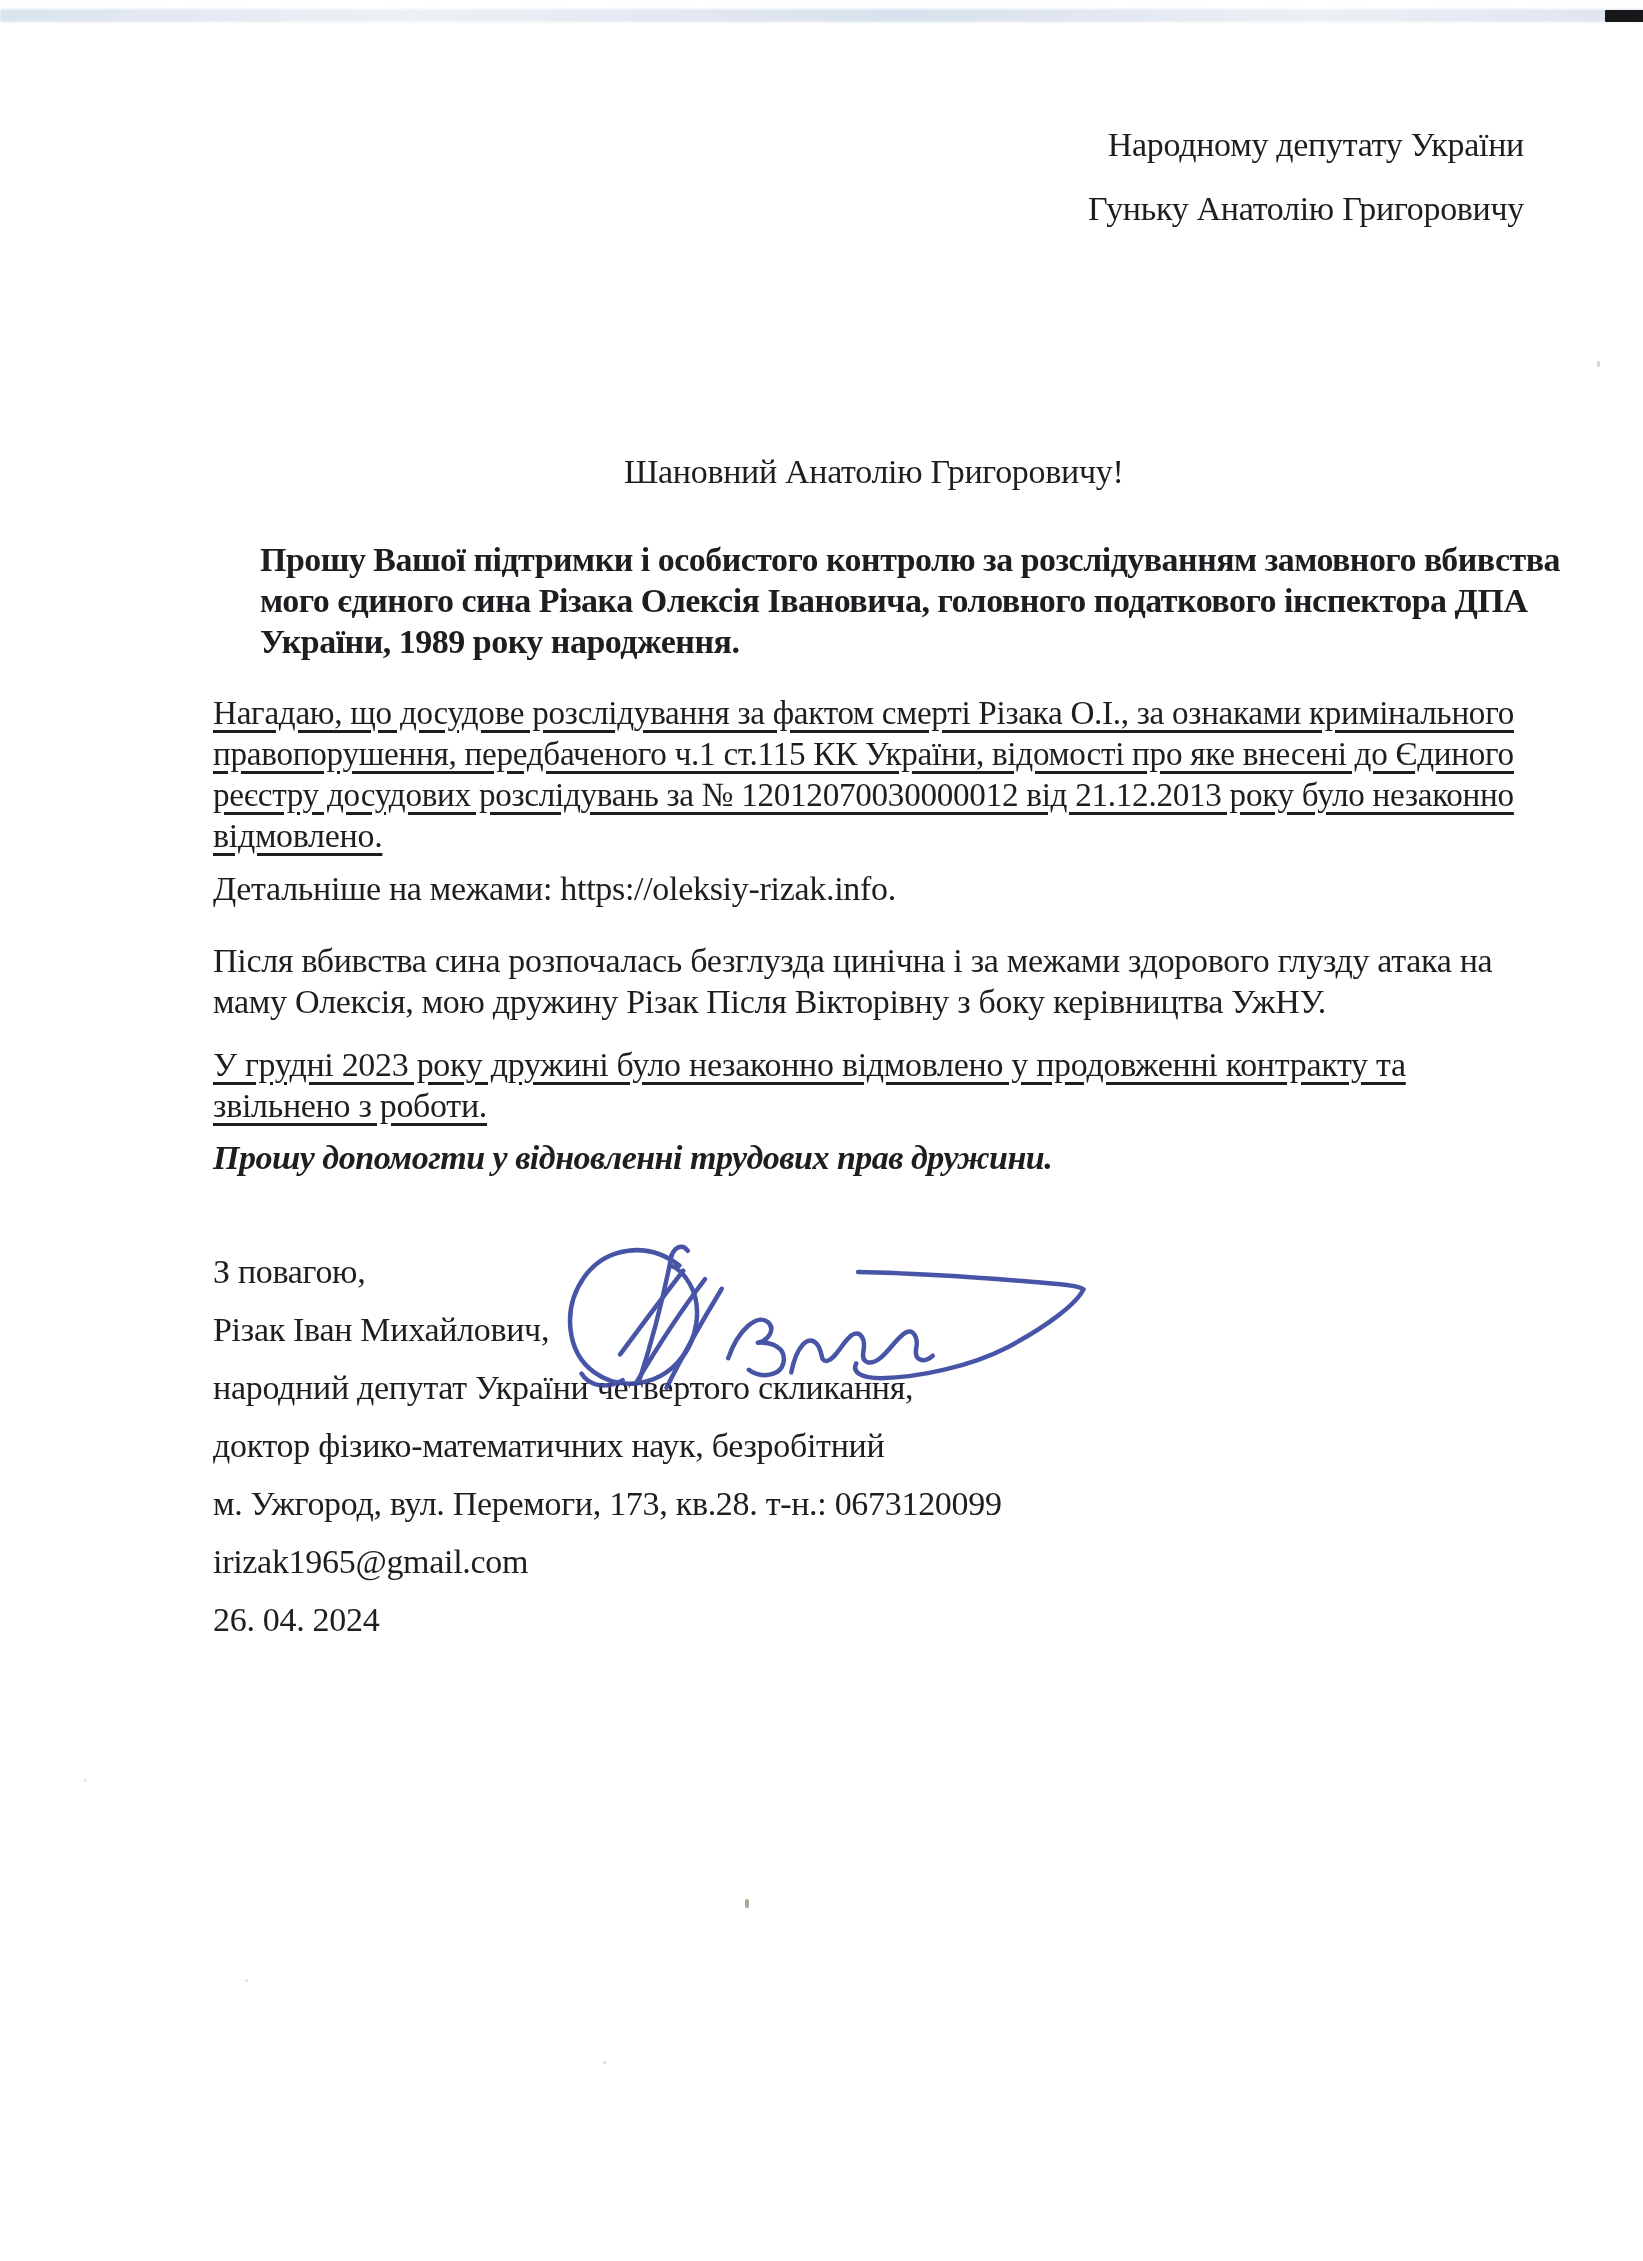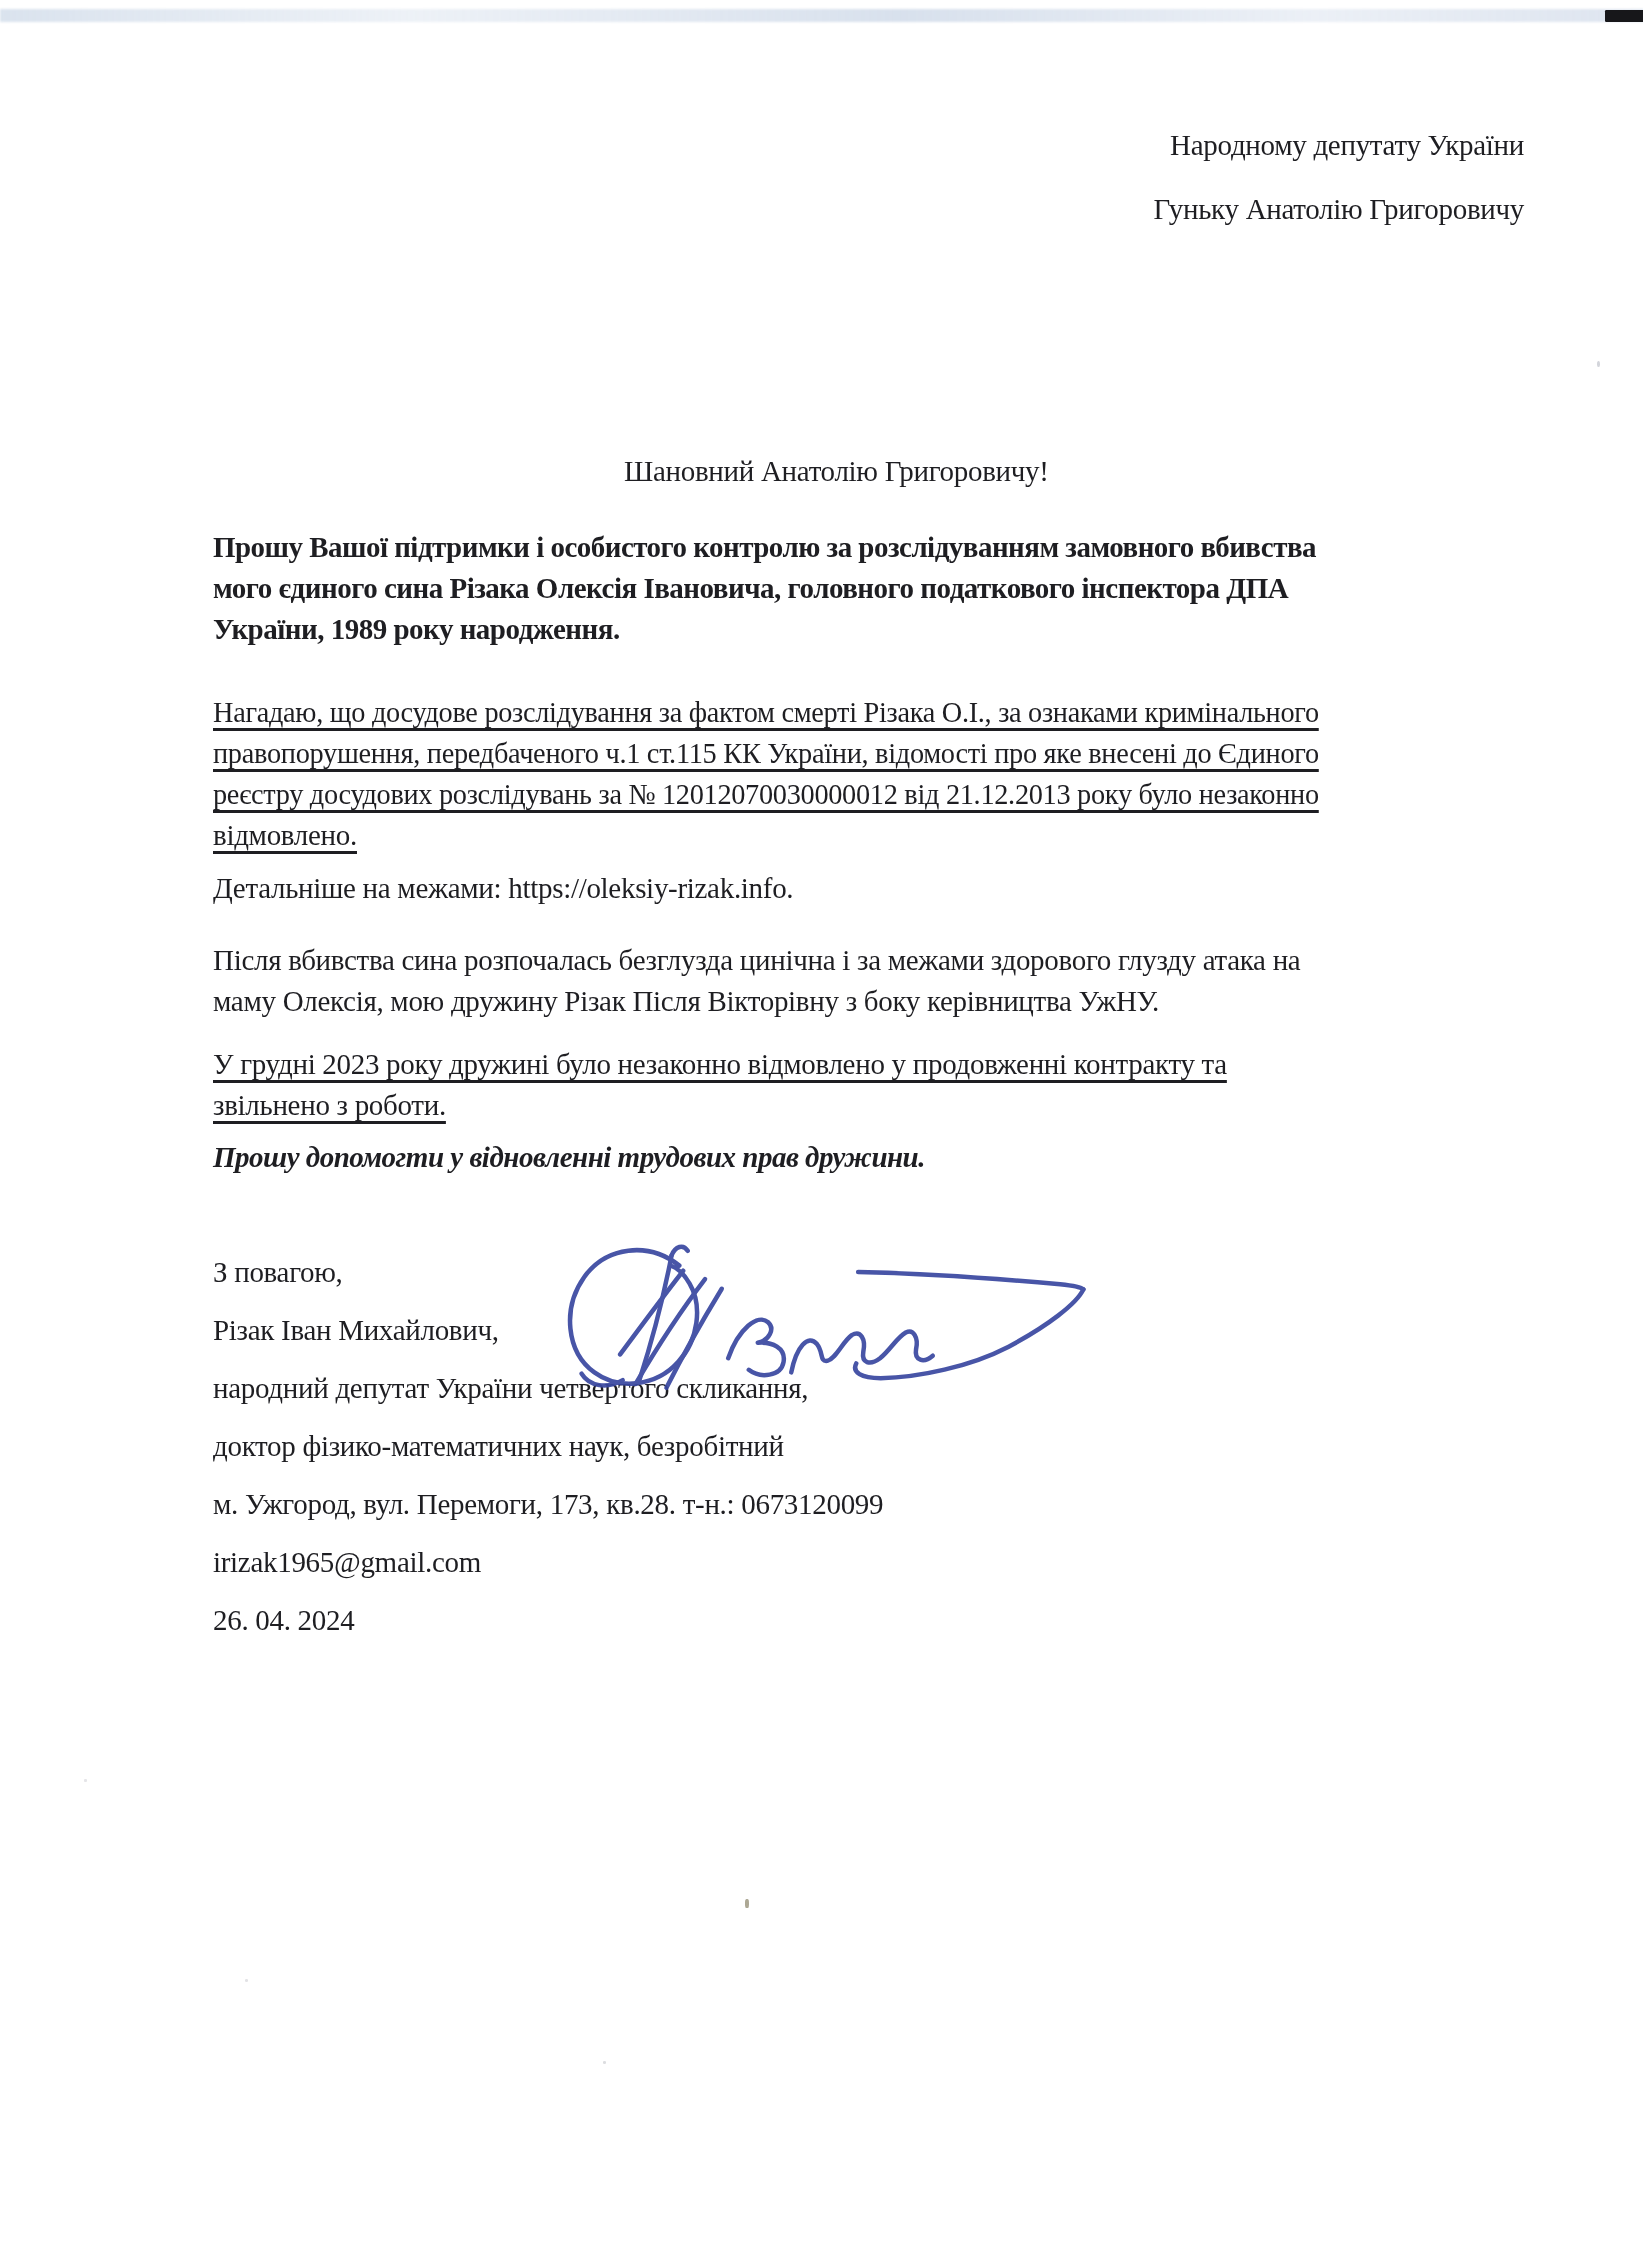--- a/index.html
+++ b/index.html
@@ -4,34 +4,34 @@
 <style>
   html, body { margin: 0; padding: 0; background: #ffffff; }
   #page {
     position: relative;
     width: 1644px;
     height: 2261px;
     background: #ffffff;
     overflow: hidden;
     font-family: "Liberation Serif", "DejaVu Serif", serif;
     color: #1e1e22;
-    font-size: 29px;
+    font-size: 34px;
     letter-spacing: -0.3px;
   }
   .abs { position: absolute; }
 
   
   .block { display: grid; justify-items: start; align-items: center; }
   .line  { white-space: nowrap; }
 
   #recipient { top: 113px; right: 120px; grid-auto-rows: 64px; justify-items: end; }
   #salutation { left: 624px; top: 451px; grid-auto-rows: 41px; }
 
   .para { left: 213px; grid-auto-rows: 41px; }
-  #para0 { top: 527px; }
+  #para0 { top: 539px; margin-left: 47px; }
   #para1 { top: 692px; }
   #para2 { top: 868px; }
   #para3 { top: 940px; }
   #para4 { top: 1044px; }
   #para5 { top: 1137px; font-style: italic; }
   .bold .line { font-weight: bold; letter-spacing: -0.5px; }
   .underline .line {
     text-decoration: underline;
     text-decoration-thickness: 2.6px;
     text-underline-offset: 5.8px;

